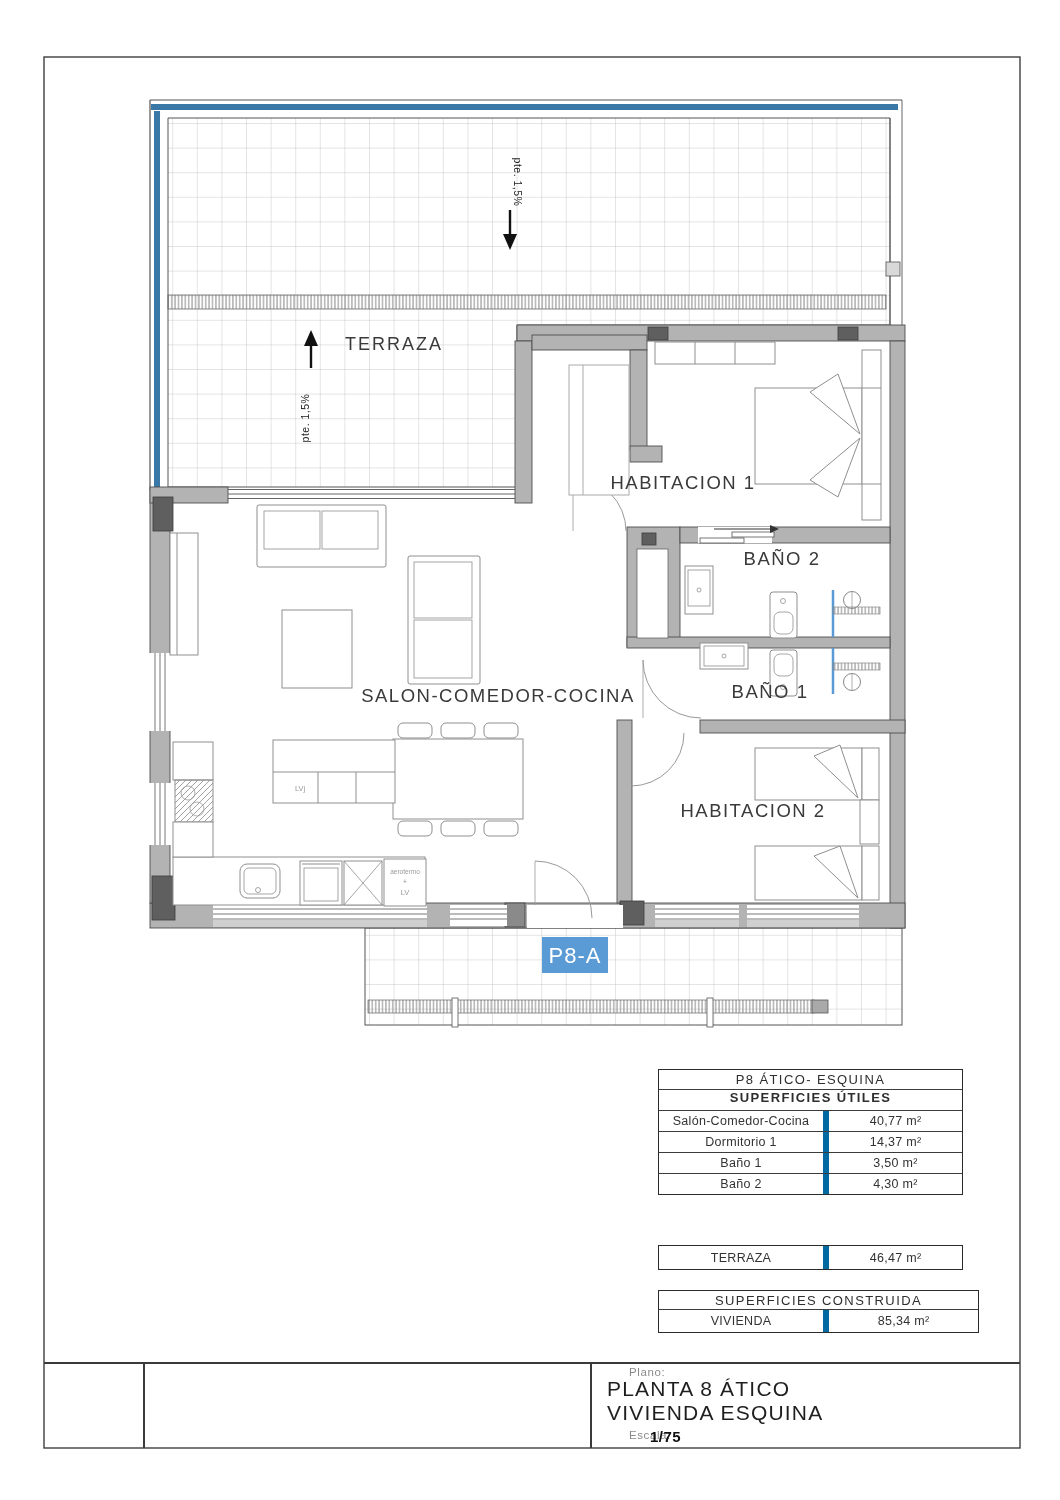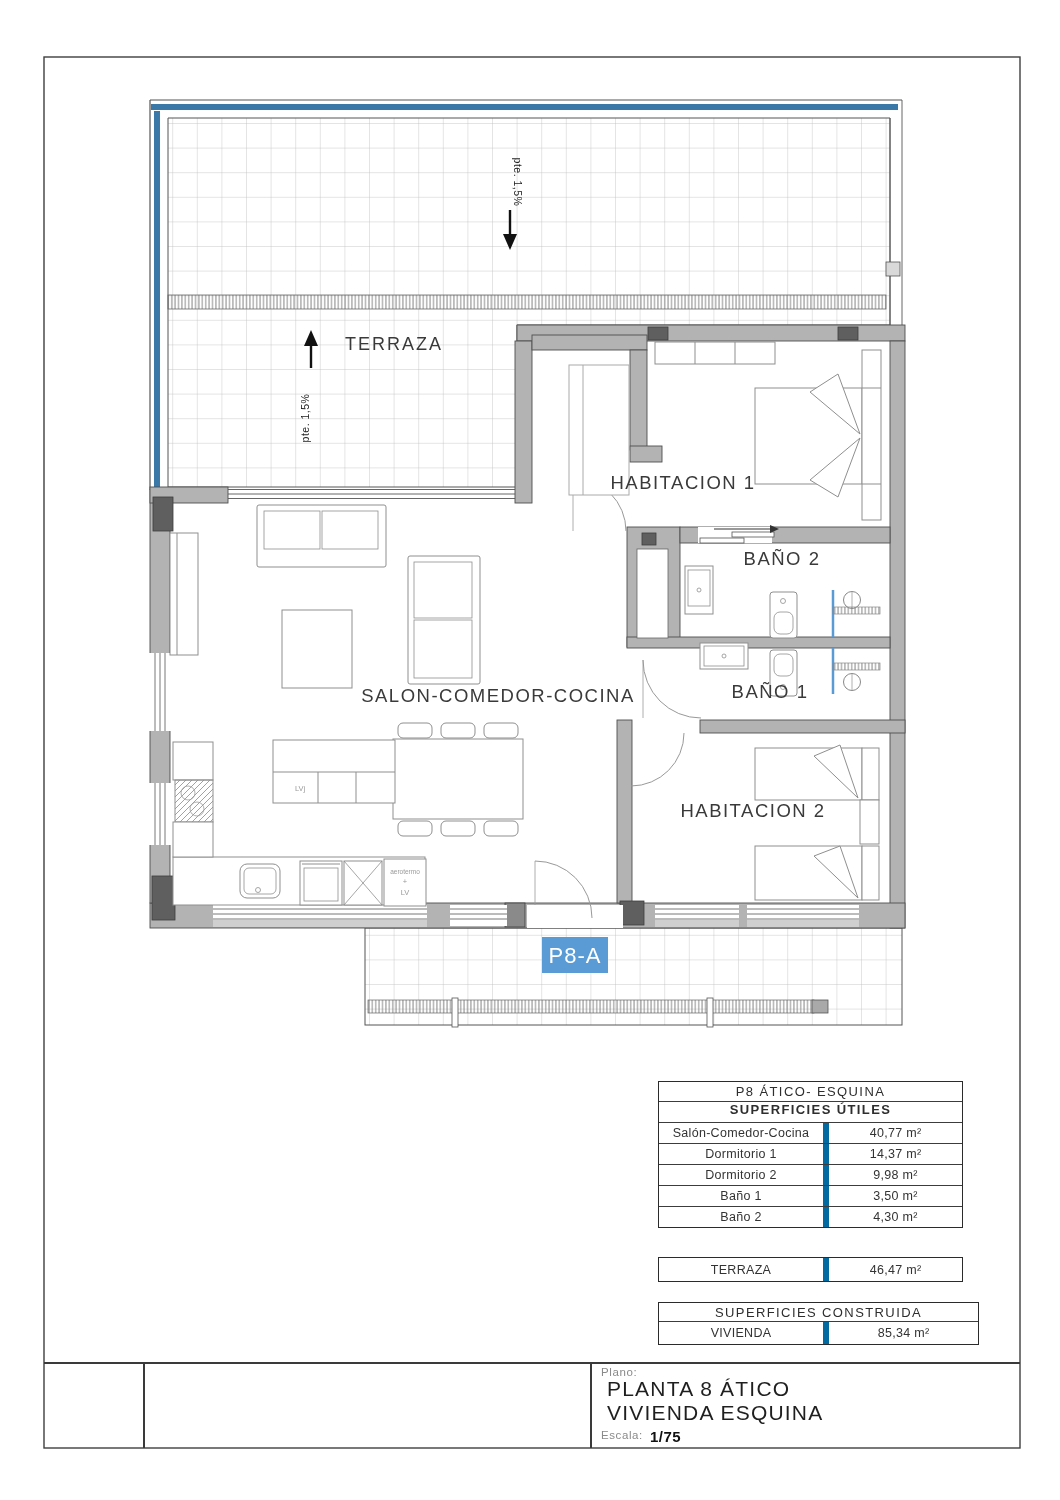--- a/index.html
+++ b/index.html
@@ -6,30 +6,30 @@
   .page{position:relative;width:1060px;height:1500px;background:#fff;overflow:hidden;}
   .abs{position:absolute;}
   svg{display:block;}
   svg text{font-family:"Liberation Sans",sans-serif;fill:#3a3a3a;}
   .room-lbl{font-size:18.5px;letter-spacing:1.5px;}
   .terr-lbl{font-size:18px;letter-spacing:2px;}
   .slope-lbl{font-size:10.5px;letter-spacing:.5px;fill:#222;}
   .tiny-lbl{fill:#9a9a9a;}
   .badge-lbl{font-size:22px;letter-spacing:1px;fill:#ffffff;}
   
-  .tbl{position:absolute;border:1.8px solid #2b2b2b;color:#333;background:#fff;box-sizing:border-box;margin-top:12px;}
+  .tbl{position:absolute;border:1.8px solid #2b2b2b;color:#333;background:#fff;box-sizing:border-box;}
   .t-head{height:19px;display:flex;align-items:center;justify-content:center;
           font-size:13px;letter-spacing:1.4px;color:#2e2e2e;}
   .t-row{display:flex;align-items:stretch;border-top:1px solid #3c3c3c;height:20px;font-size:12.5px;letter-spacing:.3px;}
   .t-row.noline{border-top:none;}
   .tl{width:164px;border-right:6px solid #0369a1;display:flex;align-items:center;justify-content:center;}
   .tv{flex:1;display:flex;align-items:center;justify-content:center;}
   
   .tb-line{position:absolute;background:#3a3a3a;}
-  .plano-lbl,.escala-lbl{font-size:11.5px;color:#8a8a8a;letter-spacing:.6px;}
+  .plano-lbl,.escala-lbl{font-size:11.5px;color:#8a8a8a;letter-spacing:.6px;margin-left:28px;}
   .tb-title{font-size:21px;color:#1f1f1f;letter-spacing:1.2px;line-height:24px;}
   .escala-val{font-size:15px;color:#111;font-weight:bold;letter-spacing:.5px;}
 </style>
 </head>
 <body>
 
 <div class="page">
 
 <svg width="1060" height="1500" viewBox="0 0 1060 1500">
   <defs>
@@ -254,24 +254,20 @@
   </div>
   <div class="t-row">
     <div class="tl">Salón-Comedor-Cocina</div>
     <div class="tv">40,77 m²</div>
   </div>
   <div class="t-row">
     <div class="tl">Dormitorio 1</div>
     <div class="tv">14,37 m²</div>
   </div>
   <div class="t-row">
-    <div class="tl">Dormitorio 2</div>
-    <div class="tv">9,98 m²</div>
-  </div>
-  <div class="t-row">
     <div class="tl">Baño 1</div>
     <div class="tv">3,50 m²</div>
   </div>
   <div class="t-row">
     <div class="tl">Baño 2</div>
     <div class="tv">4,30 m²</div>
   </div>
 </div>
 
 <div class="tbl" style="left:658px;top:1245px;width:305px;">

